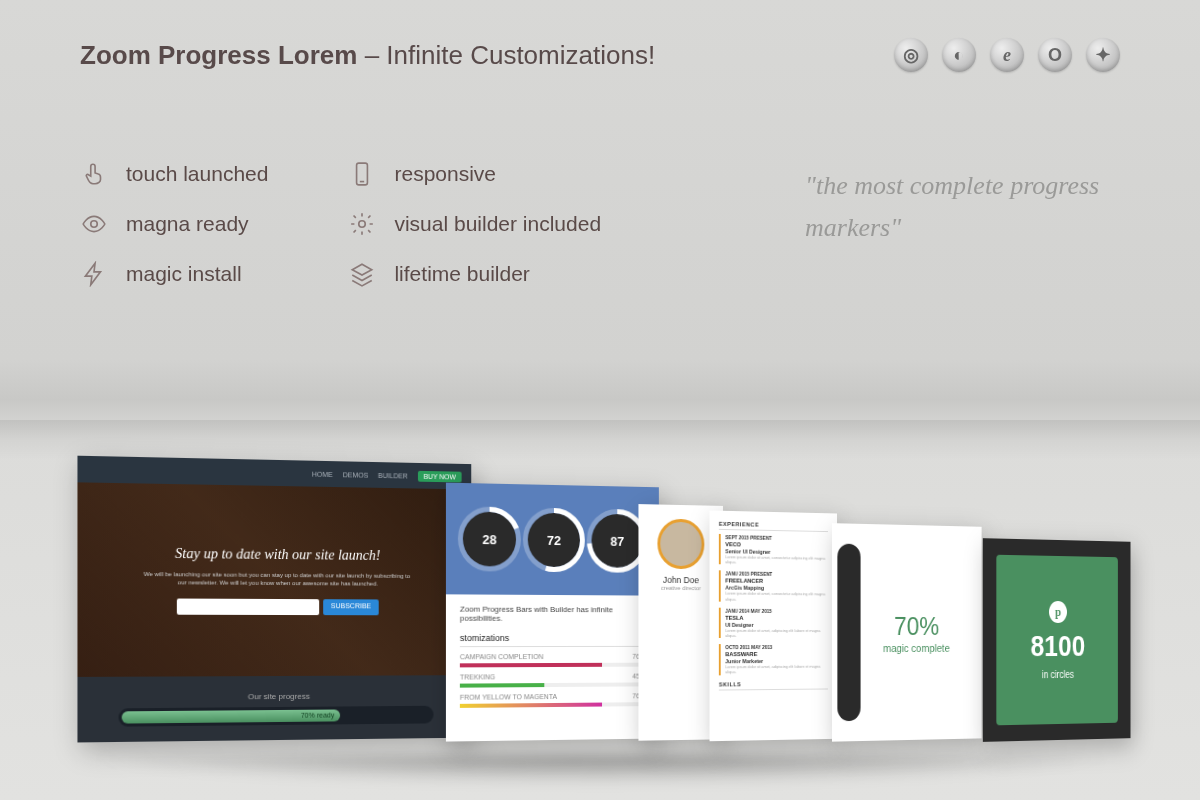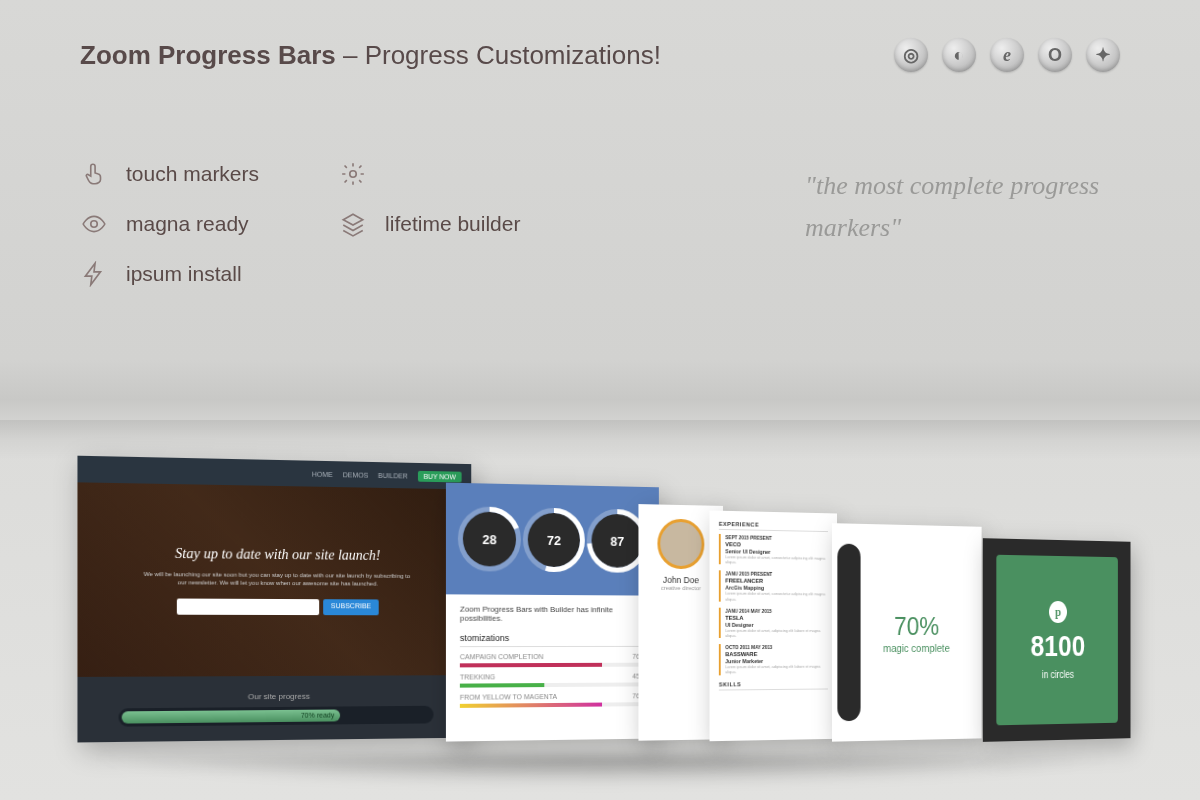--- a/index.html
+++ b/index.html
@@ -115,67 +115,77 @@
 .c6-num { font-size: 30px; font-weight: 700; }
 .c6-lab { font-size: 10px; }
 </style>
 </head>
 <body>
 
 <div class="floor-shadow"></div>
 
 <div class="header">
   <div class="title">
-    <span class="bold">Zoom Progress Bars</span><span> –  Progress Customizations!</span>
+    <span class="bold">Zoom Progress Lorem</span><span> –  Infinite Customizations!</span>
   </div>
   <div class="browsers">
     <div class="browser-icon">◎</div>
     <div class="browser-icon">◐</div>
     <div class="browser-icon" style="font-style:italic;font-family:Georgia">e</div>
     <div class="browser-icon">O</div>
     <div class="browser-icon">✦</div>
   </div>
 </div>
 
 <div class="features">
   <div class="feat-col">
     <div class="feat">
       <span class="feat-icon">
           <svg viewBox="0 0 24 24">
             <path d="M9 11V5a2 2 0 014 0v6l3 1c1 .3 2 1.5 2 3v2c0 2-2 4-5 4h-2c-2 0-3-1-4-3l-2-4c-.5-1 .5-2 1.5-1.5L9 14z"></path>
           </svg>
         </span>
-      <span>touch markers</span>
+      <span>touch launched</span>
     </div>
     <div class="feat">
       <span class="feat-icon">
           <svg viewBox="0 0 24 24">
             <path d="M2 12s3.5-7 10-7 10 7 10 7-3.5 7-10 7S2 12 2 12z"></path>
             <circle cx="12" cy="12" r="3"></circle>
           </svg>
         </span>
       <span>magna ready</span>
     </div>
     <div class="feat">
       <span class="feat-icon">
           <svg viewBox="0 0 24 24">
             <path d="M13 2L4 14h6l-1 8 9-12h-6z"></path>
           </svg>
         </span>
-      <span>ipsum install</span>
+      <span>magic install</span>
     </div>
   </div>
   <div class="feat-col">
+    <div class="feat">
+      <span class="feat-icon">
+          <svg viewBox="0 0 24 24">
+            <rect x="7" y="2" width="10" height="20" rx="2"></rect>
+            <line x1="10" y1="19" x2="14" y2="19"></line>
+          </svg>
+        </span>
+      <span>responsive</span>
+    </div>
     <div class="feat">
       <span class="feat-icon">
           <svg viewBox="0 0 24 24">
             <circle cx="12" cy="12" r="3"></circle>
             <path d="M12 2v3M12 19v3M4.2 4.2l2.1 2.1M17.7 17.7l2.1 2.1M2 12h3M19 12h3M4.2 19.8l2.1-2.1M17.7 6.3l2.1-2.1"></path>
           </svg>
         </span>
+      <span>visual builder included</span>
     </div>
     <div class="feat">
       <span class="feat-icon">
           <svg viewBox="0 0 24 24">
             <path d="M12 3l9 5-9 5-9-5z"></path>
             <path d="M3 13l9 5 9-5"></path>
             <path d="M3 18l9 5 9-5"></path>
           </svg>
         </span>
       <span>lifetime builder</span>

